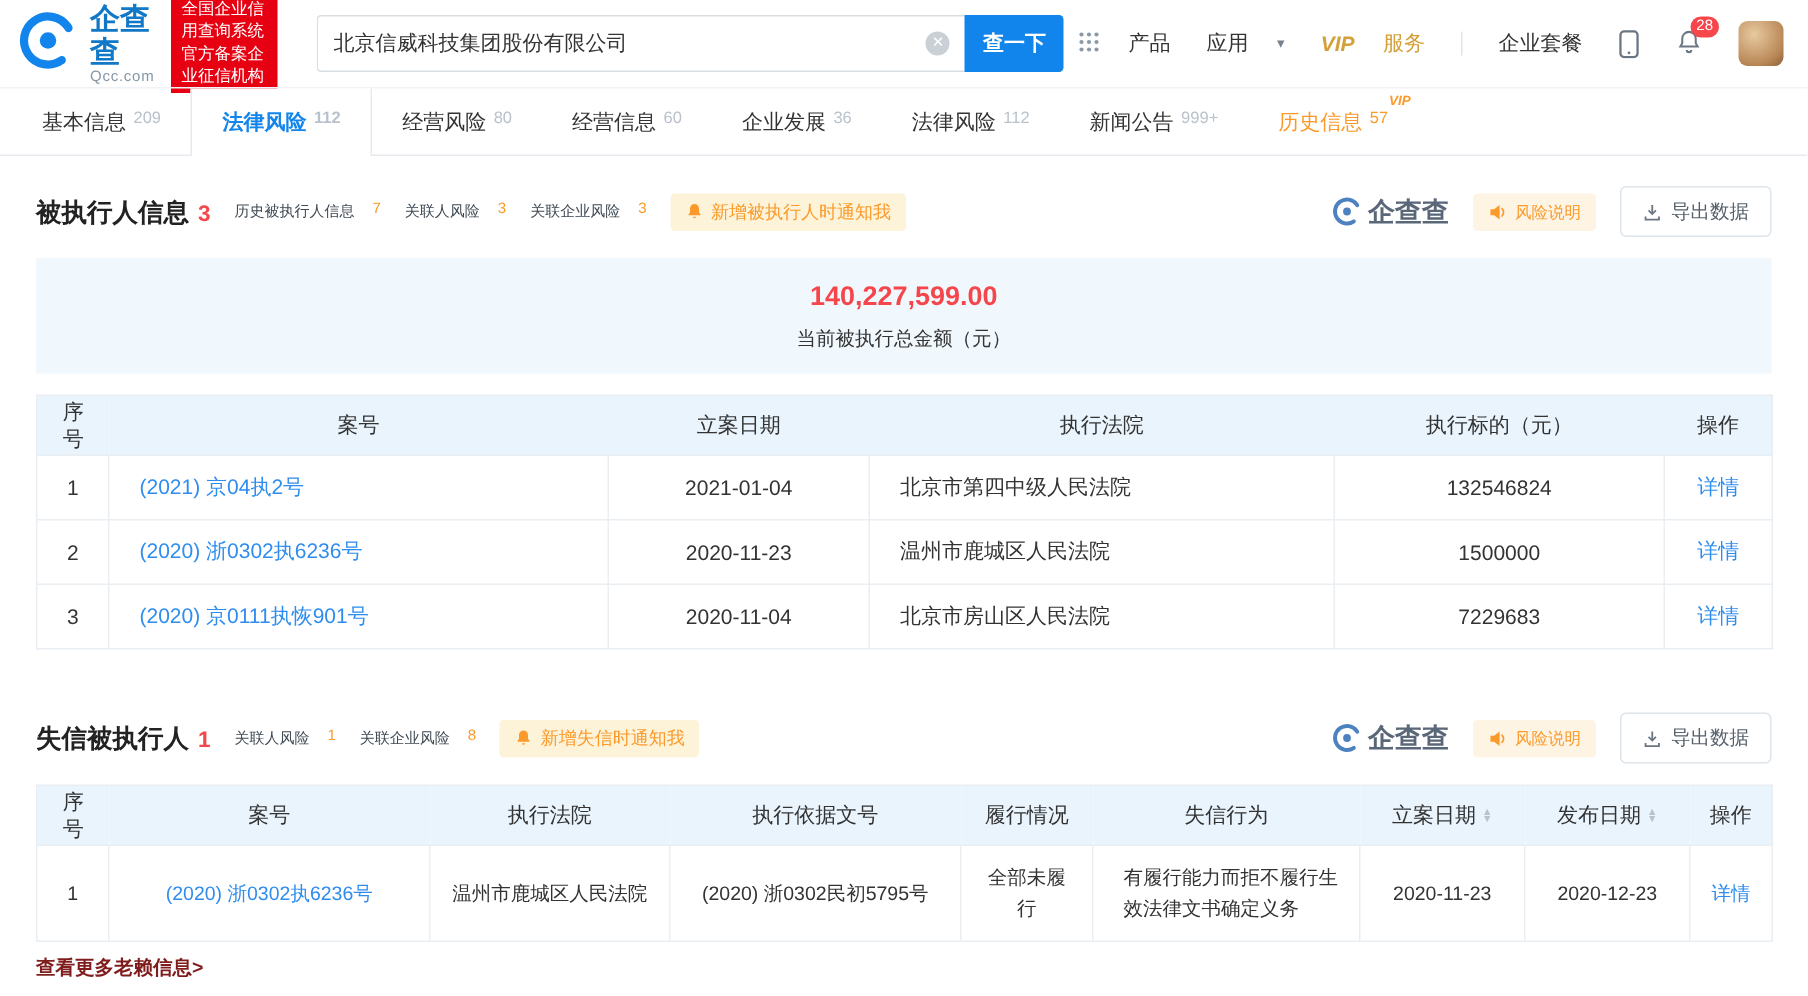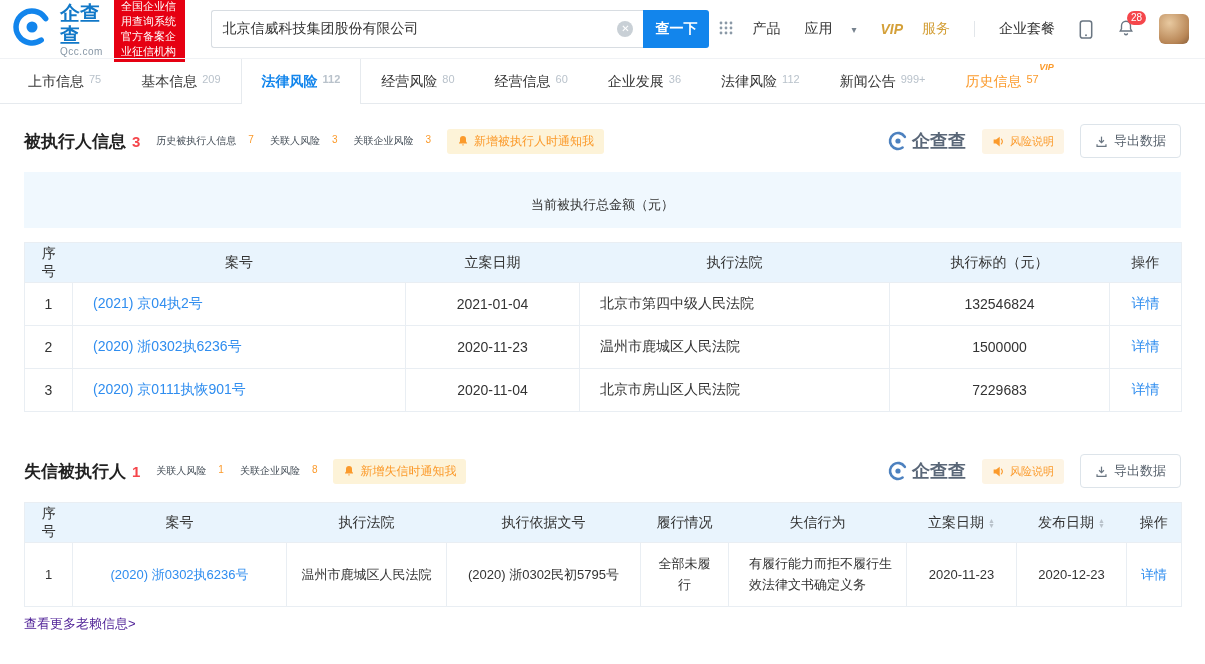--- a/index.html
+++ b/index.html
@@ -68,21 +68,21 @@
   table { width:100%; border-collapse:collapse; margin-top:14px; table-layout:fixed; border:1px solid #e9eef3; }
   th { background:#e9f4fd; font-weight:normal; font-size:14px; color:#333; height:40px; padding:0 10px;
     border-top:1px solid #e9eef3; border-bottom:1px solid #e9eef3; text-align:center; }
   td { border:1px solid #e9eef3; font-size:14px; color:#333; padding:12px 14px; vertical-align:middle; text-align:center; }
   .t2 td { font-size:13px; padding:10px 12px; line-height:1.65; }
   td.al { text-align:left; padding-left:20px; }
   .lnk { color:#2f8def; cursor:pointer; }
   .sort { display:inline-flex; flex-direction:column; margin-left:4px; vertical-align:middle; cursor:pointer; }
   .sort i { font-style:normal; font-size:7px; line-height:5px; color:#b9c2cb; }
 
-  .more-link { margin-top:8px; color:#4c1d95; font-size:13px; font-weight:normal; cursor:pointer; display:inline-block; }
+  .more-link { margin-top:8px; color:#7f1d1d; font-size:13px; font-weight:bold; cursor:pointer; display:inline-block; }
 </style>
 </head>
 <body>
 
 <header class="topbar">
   <div class="logo-area">
     <span>
       <svg width="40" height="40" viewBox="0 0 40 40">
           <circle cx="20" cy="20" r="16" fill="none" stroke="#1285ec" stroke-width="5.5" stroke-linecap="round" stroke-dasharray="76 25" transform="rotate(55 20 20)"></circle>
           <circle cx="20" cy="20" r="5.5" fill="#1285ec"></circle>
@@ -147,24 +147,20 @@
           <path d="M10 19a2 2 0 0 0 4 0"></path>
         </svg>
       <span class="bell-badge">28</span>
     </span>
     <span class="avatar"></span>
   </nav>
 </header>
 
 <nav class="tabbar">
   <div class="tab">
-    <span>上市信息</span>
-    <span class="tab-count">75</span>
-  </div>
-  <div class="tab">
     <span>基本信息</span>
     <span class="tab-count">209</span>
   </div>
   <div class="tab active">
     <span>法律风险</span>
     <span class="tab-count">112</span>
   </div>
   <div class="tab">
     <span>经营风险</span>
     <span class="tab-count">80</span>
@@ -239,20 +235,21 @@
               <path d="M8 2v7"></path>
               <path d="M5 6.5L8 9.5 11 6.5"></path>
               <path d="M2.5 11.5v2.5h11v-2.5"></path>
             </svg>
           <span>导出数据</span>
         </button>
       </div>
     </div>
 
     <div class="summary-box">
+      <div class="sum-amount">140,227,599.00</div>
       <div class="sum-label">当前被执行总金额（元）</div>
     </div>
 
     <table class="t1">
       <colgroup>
           <col style="width:48px">
           <col style="width:333px">
           <col style="width:174px">
           <col style="width:310px">
           <col style="width:220px">

